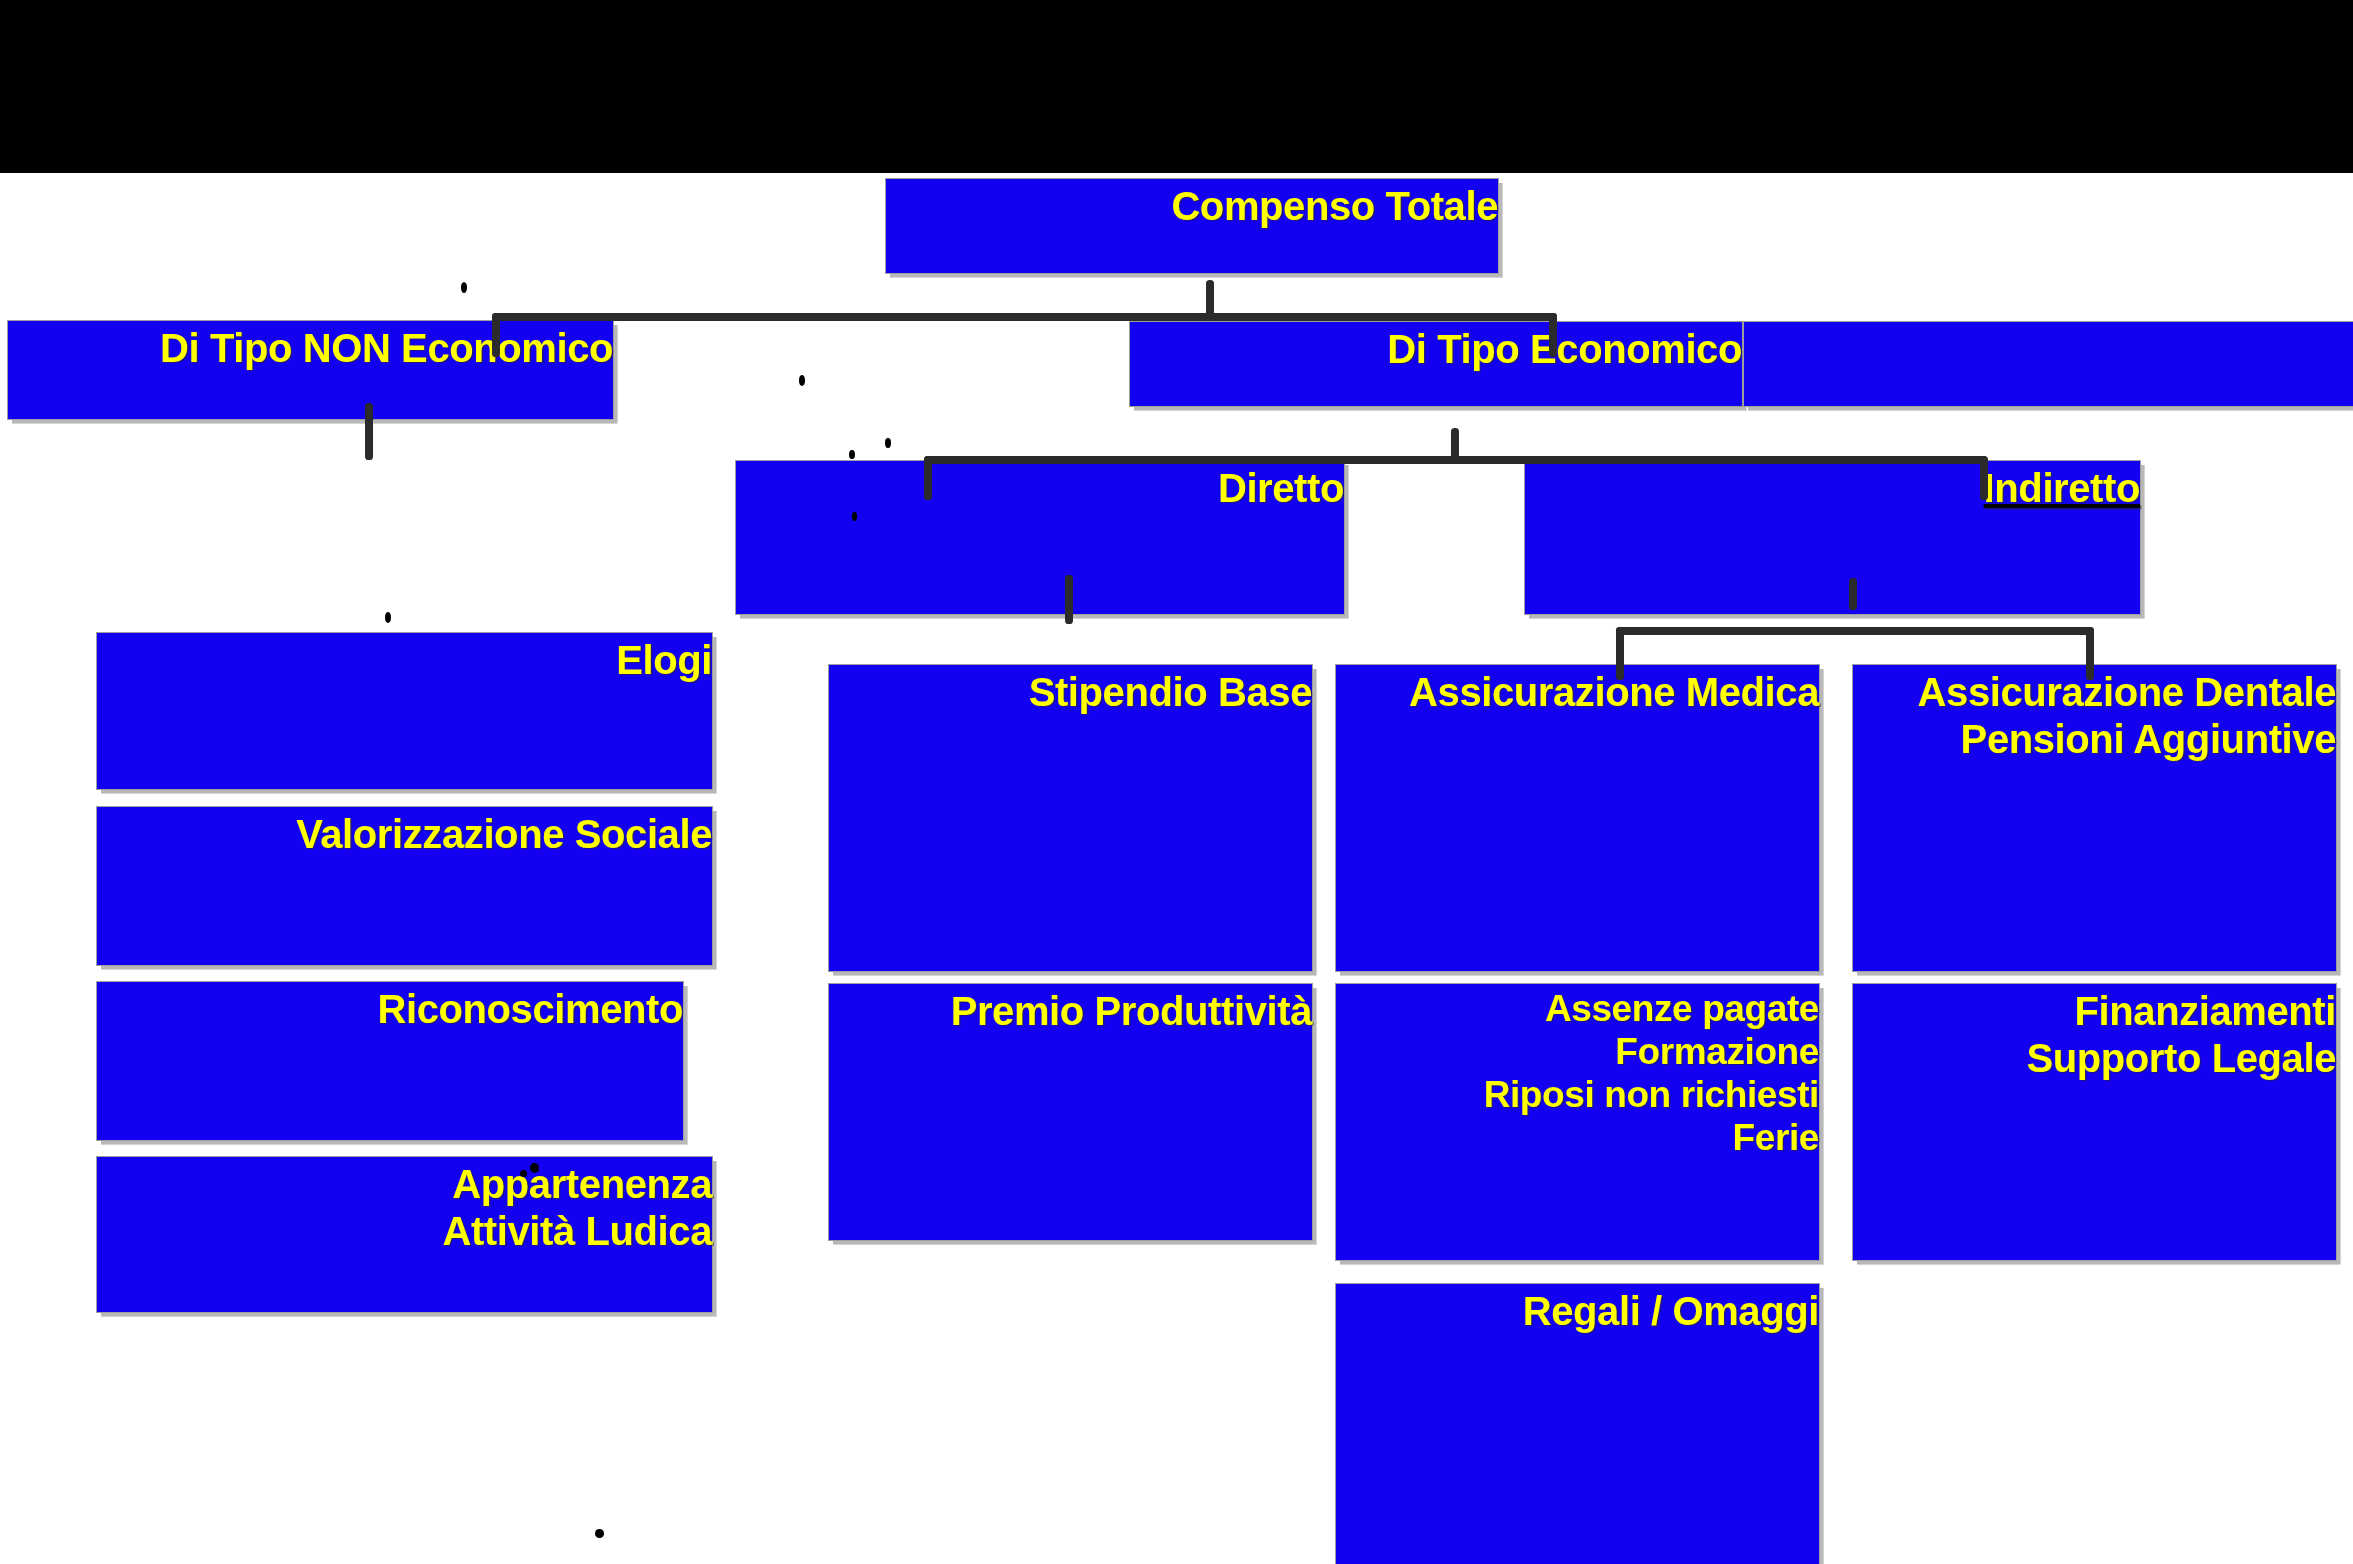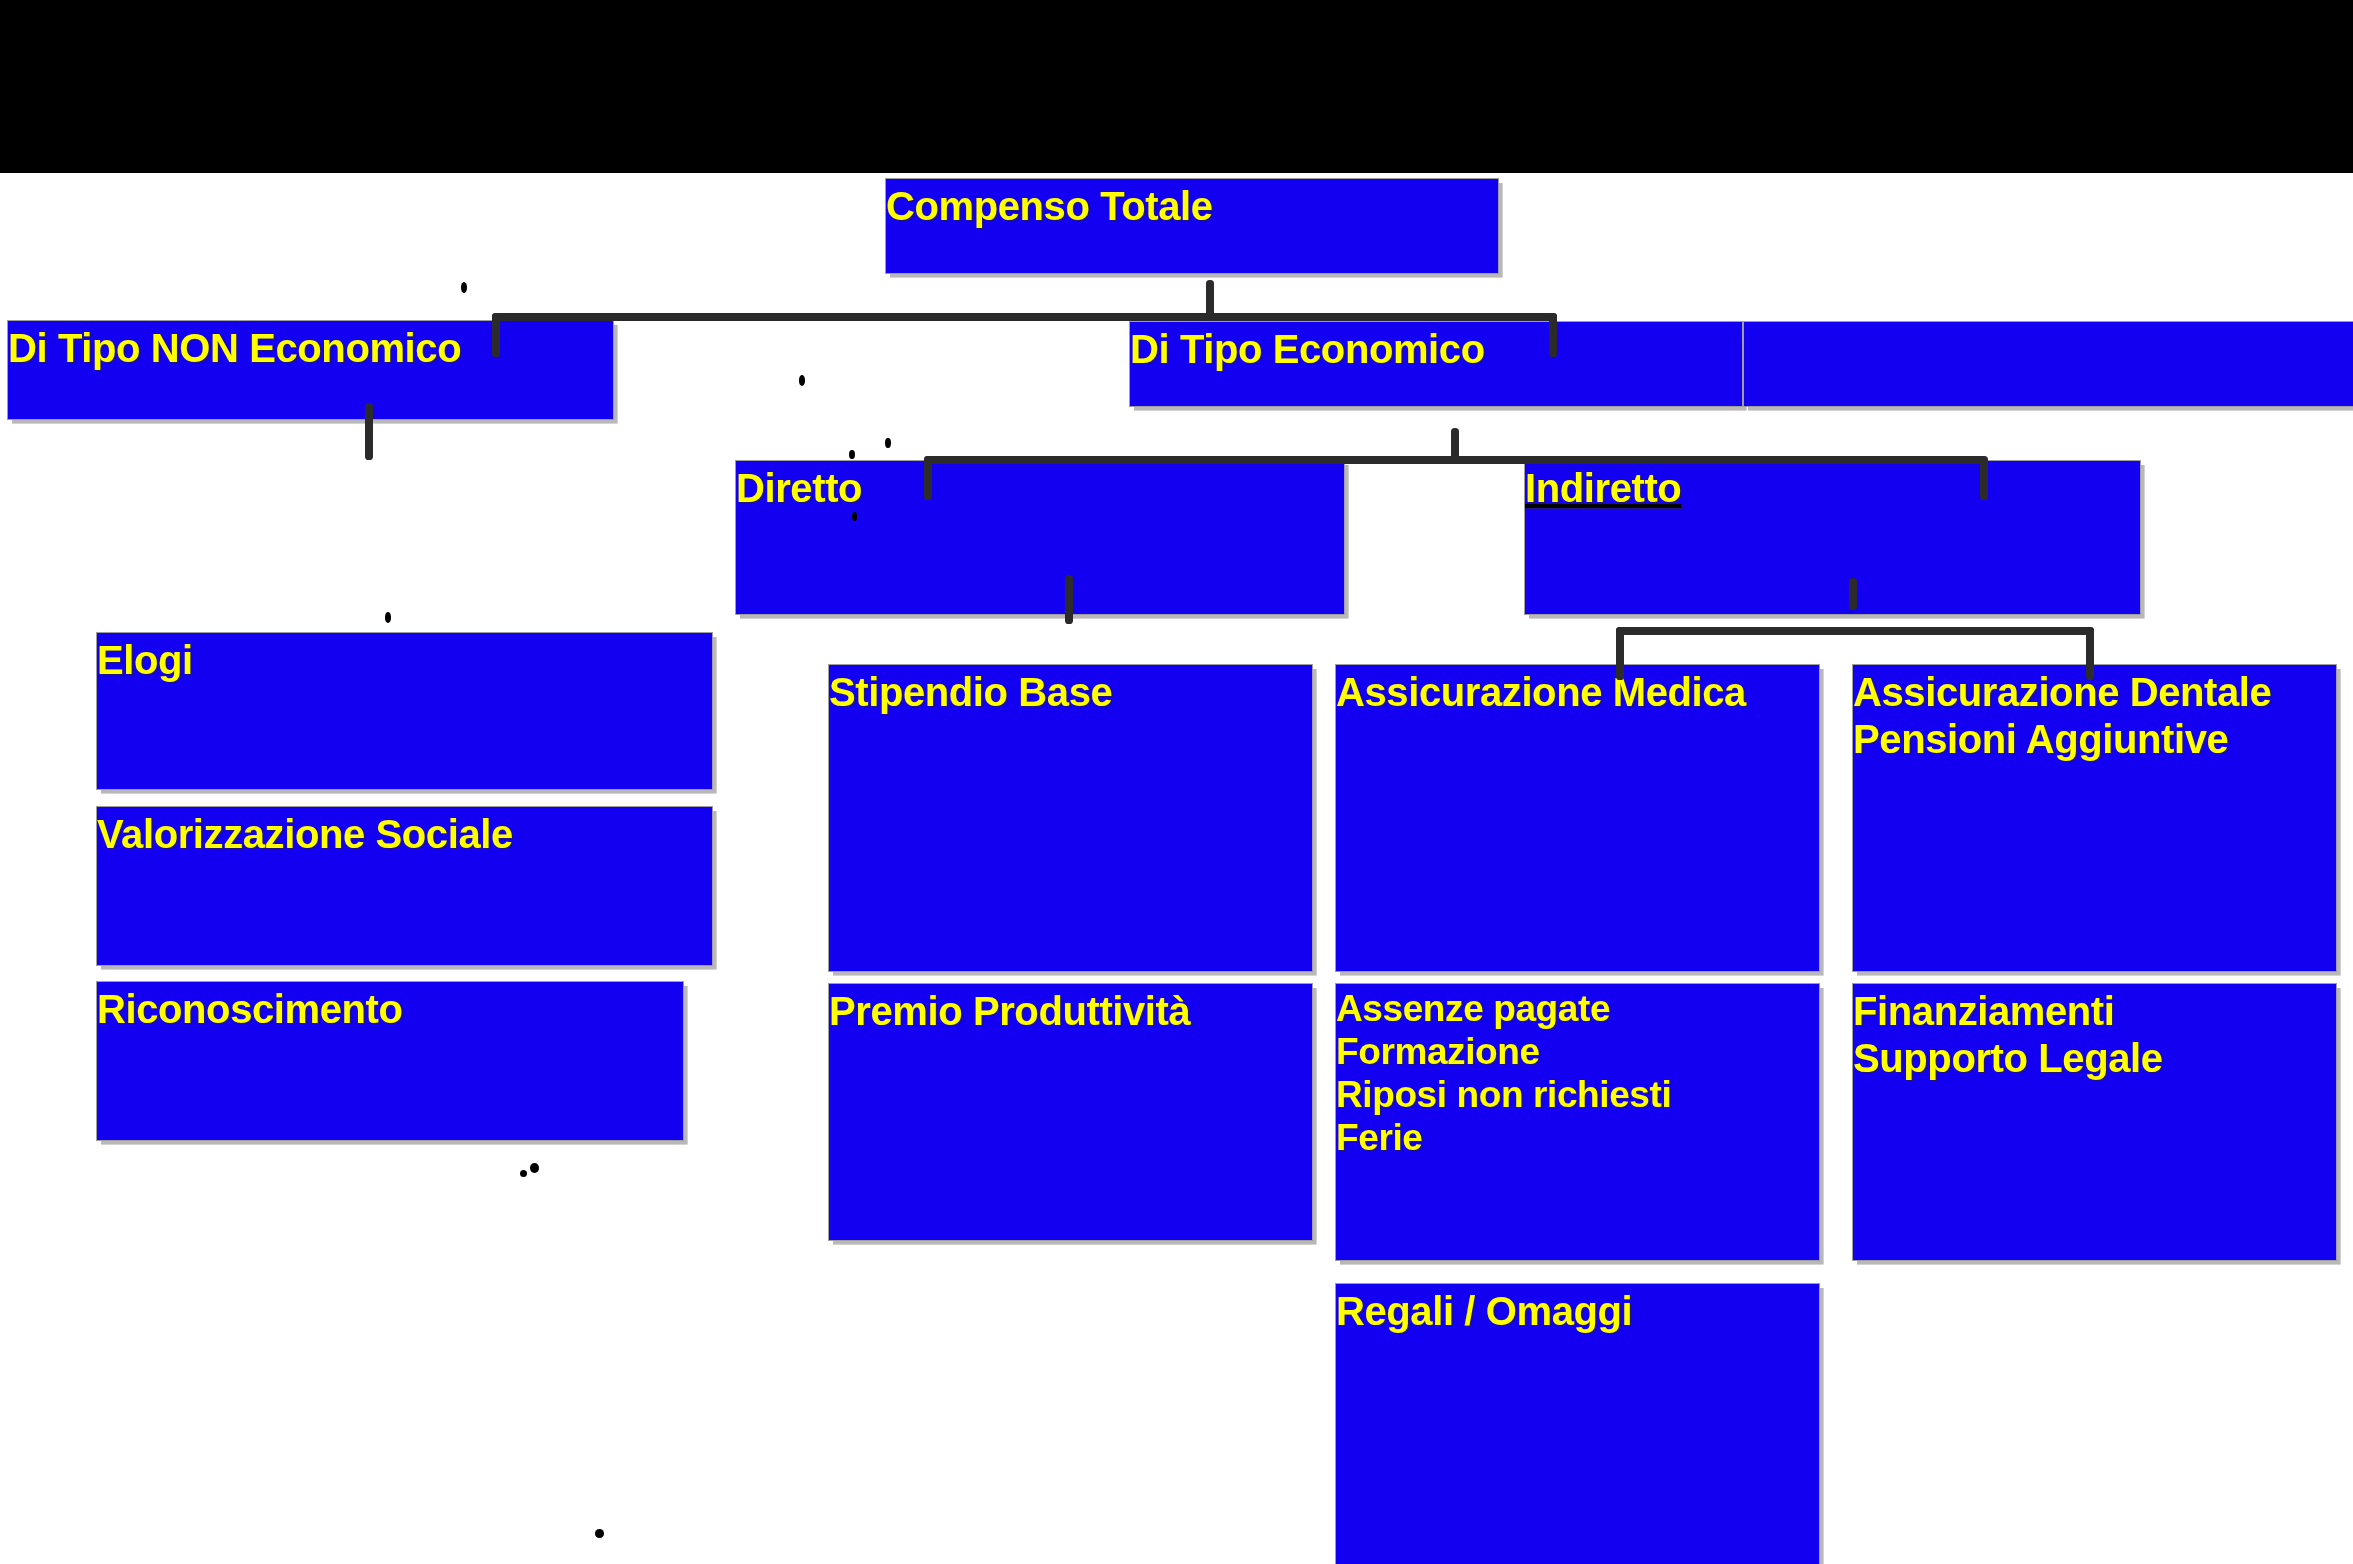--- a/index.html
+++ b/index.html
@@ -25,21 +25,21 @@
     align-items:flex-start;
     justify-content:center;
     padding-top:4.3px;
     z-index:3;
   }
   .node .label{
     color:#FFFF00;
     font-weight:bold;
     font-size:40px;
     line-height:1.16;
-    text-align:left;
+    text-align:right;
     white-space:pre-line;
     letter-spacing:-0.4px;
     width:100%;
     text-shadow:1.4px 1.4px 0 rgba(40,40,40,.55);
   }
   .node.sm .label{font-size:37px;}
 
   
   .conn{position:absolute;background:#2b2b2b;z-index:6;}
   .conn.h{height:7.9px;border-radius:3.6px;}
@@ -103,20 +103,24 @@
   </div>
 
   <div class="node" style="left:96px;top:806px;width:617px;height:160px;">
     <span class="label">Valorizzazione Sociale</span>
   </div>
 
   <div class="node" style="left:96px;top:981px;width:588px;height:160px;">
     <span class="label">Riconoscimento</span>
   </div>
 
+  <div class="node" style="left:96px;top:1156px;width:617px;height:157px;">
+    <span class="label">Appartenenza
+Attività Ludica</span>
+  </div>
 
   <div class="node" style="left:828px;top:664px;width:485px;height:308px;">
     <span class="label">Stipendio Base</span>
   </div>
 
   <div class="node" style="left:828px;top:983px;width:485px;height:258px;">
     <span class="label">Premio Produttività</span>
   </div>
 
   <div class="node" style="left:1335px/**/;top:664px;width:485px;height:308px;">

